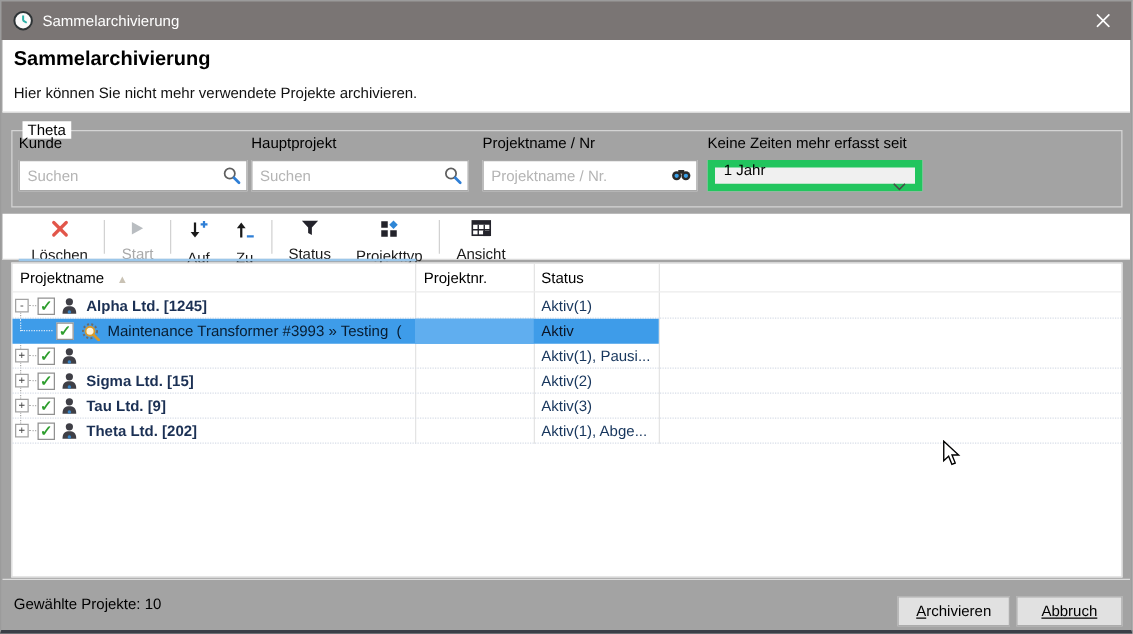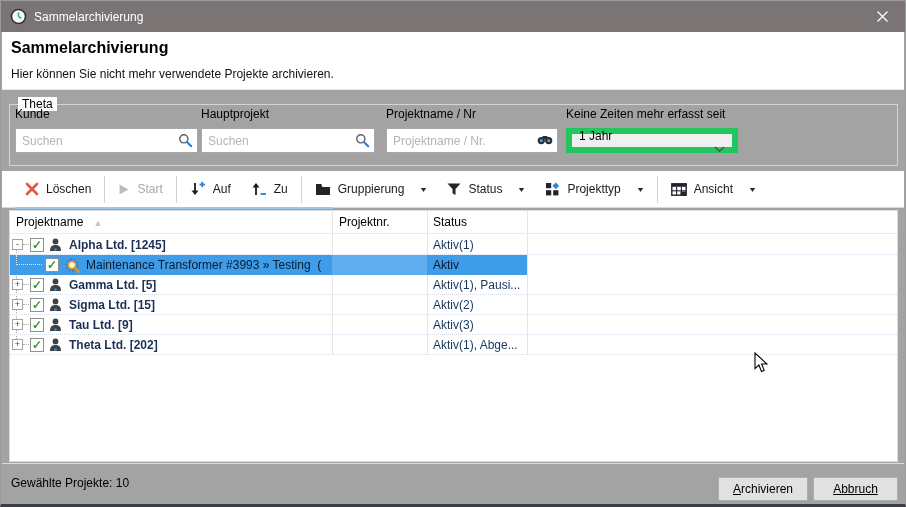--- a/index.html
+++ b/index.html
@@ -36,21 +36,21 @@
   .f-haupt { left: 200px; width: 174px; }
   .f-projname { left: 385px; width: 172px; }
   .f-zeit { left: 565px; width: 172px; }
   .selectbox { position: relative; height: 25px; background: #f0f0f0; border: 6px solid #22c55e;
     display: flex; align-items: flex-end; padding: 0 24px 4px 7px; color: #000; cursor: default; }
   .selectbox .chev { position: absolute; right: 7px; top: 8px; }
   
   .toolbar { position: absolute; left: 1px; right: 1px; top: 170px; height: 37px;
     display: flex; align-items: center; padding-left: 13px; border-bottom: 1px solid #dadada; background: #fff; }
   .tbtn { display: inline-flex; align-items: center; gap: 7px; height: 27px; padding: 0 10px;
-    color: #1a1a1a; cursor: default; white-space: nowrap; }
+    color: #1a1a1a; cursor: default; white-space: nowrap; flex-direction: column; }
   .tbtn.disabled { color: #a9a9a9; }
   .tsep { width: 1px; height: 27px; background: #d2d2d2; margin: 0 3px; }
   .caret { font-size: 7px; color: #2b2b2b; margin-left: 9px; transform: scaleX(1.3); }
   .toolbar-underline { position: absolute; left: 14px; top: 206px; width: 318px; height: 2px; background: #9cc7ea; }
   
   .grid { position: absolute; left: 8px; top: 209px; width: 889px; height: 252px;
     border: 1px solid #dcdcdc; background: #fff; }
   .gheader { position: absolute; left: 0; top: 0; right: 0; height: 23px; border-bottom: 1px solid #ececec; }
   .gheader .hc { position: absolute; top: 4px; color: #000; cursor: default; }
   .hc-name { left: 6px; } .hc-nr { left: 329px; } .hc-status { left: 423px; }
@@ -213,30 +213,20 @@
           <line x1="5" y1="14" x2="5" y2="4.5" stroke="#1a1a1a" stroke-width="1.8"></line>
           <polygon points="1.5,6.5 5,2 8.5,6.5" fill="#1a1a1a"></polygon>
           <line x1="9.5" y1="13" x2="15" y2="13" stroke="#2f7fd6" stroke-width="1.8"></line>
         </svg>
       </span>
       <span>Zu</span>
     </div>
     <div class="tsep"></div>
     <div class="tbtn">
       <span style="display:flex;">
-        <svg width="16" height="13" viewBox="0 0 16 13">
-          <path d="M1,2 h5 l1.5,2 H15 V12 H1 Z" fill="#23232b"></path>
-          <rect x="1" y="1" width="5.5" height="3" fill="#23232b"></rect>
-        </svg>
-      </span>
-      <span>Gruppierung</span>
-      <span class="caret">▼</span>
-    </div>
-    <div class="tbtn">
-      <span style="display:flex;">
         <svg width="14" height="13" viewBox="0 0 14 13">
           <polygon points="0.5,0.5 13.5,0.5 8.5,6 8.5,12 5.5,10.3 5.5,6" fill="#23232b"></polygon>
         </svg>
       </span>
       <span>Status</span>
       <span class="caret">▼</span>
     </div>
     <div class="tbtn">
       <span style="display:flex;">
         <svg width="15" height="15" viewBox="0 0 15 15">
@@ -324,21 +314,20 @@
         <span class="cb">
             <span class="check">✓</span>
           </span>
         <span class="row-icon">
           <svg width="13" height="14" viewBox="0 0 13 14">
             <circle cx="6.5" cy="3.4" r="2.9" fill="#3f3f46"></circle>
             <path d="M1,13 C1,8.2 3.4,7 6.5,7 C9.6,7 12,8.2 12,13 Z" fill="#3f3f46"></path>
             <circle cx="6.5" cy="11.6" r="1.4" fill="#3a87c8"></circle>
           </svg>
         </span>
-        <span class="rname">Gamma Ltd. [5]</span>
         <span class="rstatus">Aktiv(1), Pausi...</span>
       </div>
 
       <div class="grow lvl0">
         <span class="expander">+</span>
         <span class="stub"></span>
         <span class="cb">
             <span class="check">✓</span>
           </span>
         <span class="row-icon">

